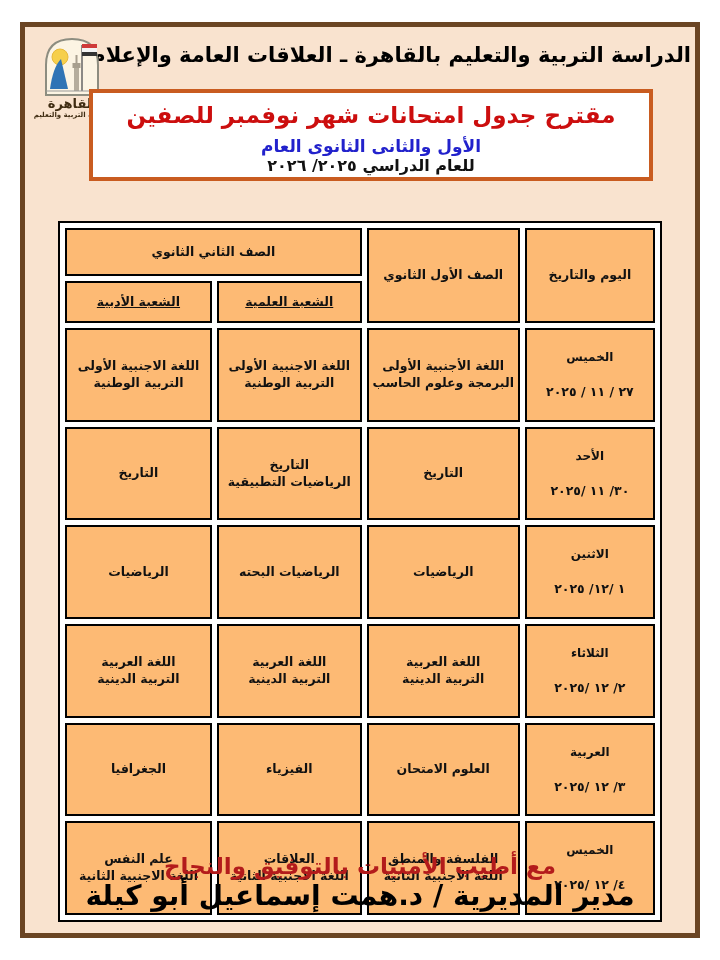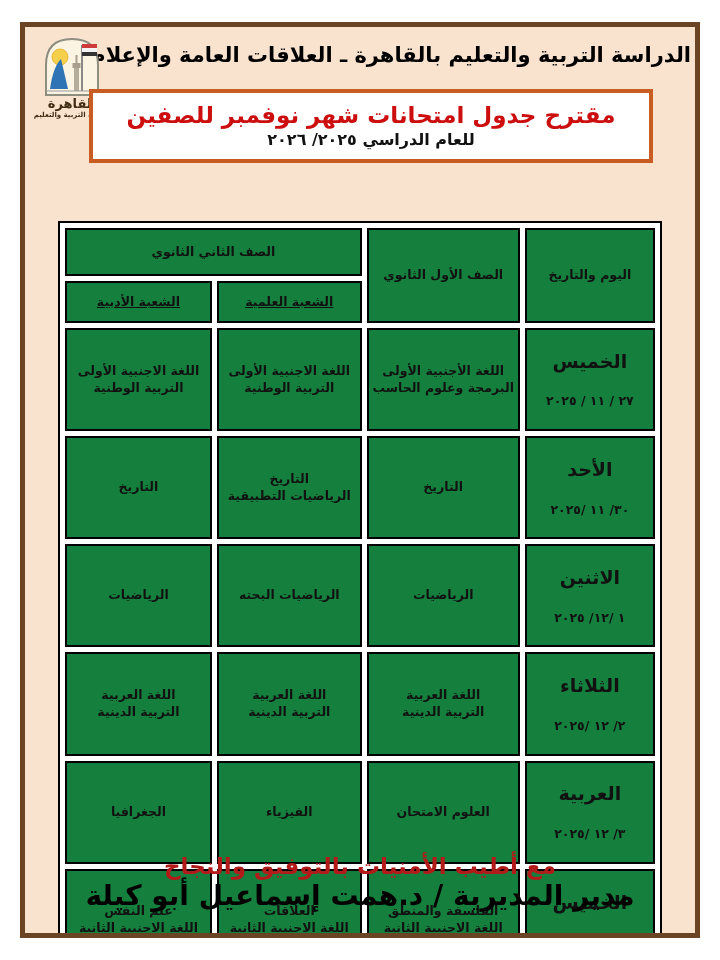--- a/index.html
+++ b/index.html
@@ -19,40 +19,40 @@
     color:#000;z-index:1;
   }
   
   .logo{position:absolute;top:4px;left:-4px;width:86px;z-index:2;text-align:center;padding-left:8px;}
   .logo-city{font-size:13px;color:#3f2c12;margin-top:-4px;line-height:1.1;}
   .logo-org{font-size:7px;color:#3f2c12;white-space:nowrap;line-height:1.2;}
   
   .title-box{
     position:absolute;top:62px;left:64px;width:548px;z-index:3;
     border:4px solid #c95c20;background:#ffffff;text-align:center;
-    padding:8px 4px 10px 4px;
+    padding:8px 4px 2px 4px;
   }
   .title-line1{font-size:23px;color:#cc0e0e;line-height:1.25;}
   .title-line2{font-size:17px;color:#2222cc;margin-top:6px;line-height:1.2;}
   .title-line3{font-size:16px;color:#111;line-height:1.2;}
   
   .schedule-wrap{position:absolute;top:194px;left:33px;width:604px;z-index:1;}
   table.schedule{
     width:100%;background:#ffffff;border:2px solid #000;
     border-collapse:separate;border-spacing:5px;table-layout:fixed;
   }
   table.schedule td{
-    border:2px solid #000;background:#15803d;text-align:center;vertical-align:middle;
+    border:2px solid #000;background:#fdba74;text-align:center;vertical-align:middle;
     font-size:12.5px;line-height:1.35;padding:2px 2px;white-space:pre-line;
     overflow:hidden;
   }
   td.h-top{height:40px;font-size:13.5px;}
   td.h-sub{height:34px;font-size:13.5px;text-decoration:underline;}
   tr.data td{height:46px;}
-  .day-name{font-size:19px;text-align:center;}
+  .day-name{font-size:12px;text-align:center;}
   .day-date{font-size:12.5px;margin-top:2px;}
   
   .notes{position:absolute;top:636px;right:26px;left:22px;direction:rtl;}
   .notes-heading{
     font-size:15px;text-decoration:underline;margin:0 8px 3px 0;text-align:right;
   }
   .note-item{
     font-size:13.5px;line-height:1.45;text-align:right;
     position:relative;padding-right:34px;margin-bottom:1px;
   }
@@ -93,20 +93,21 @@
         <rect x="45" y="37" width="5" height="23" fill="#b5ad9c"></rect>
       </g>
       <line x1="17" y1="60" x2="69" y2="60" stroke="#999999" stroke-width="1"></line>
     </svg>
     <div class="logo-city">القاهرة</div>
     <div class="logo-org">مديرية التربية والتعليم</div>
   </div>
 
   <div class="title-box">
     <div class="title-line1">مقترح جدول امتحانات شهر نوفمبر للصفين</div>
+    <div class="title-line2">الأول والثانى الثانوى العام</div>
     <div class="title-line3">للعام الدراسي ٢٠٢٥/ ٢٠٢٦</div>
   </div>
 
   <div class="schedule-wrap">
     <table class="schedule" dir="rtl">
       <colgroup>
         <col style="width:126px">
           <col style="width:148px">
           <col style="width:140px">
           <col style="width:142px">

